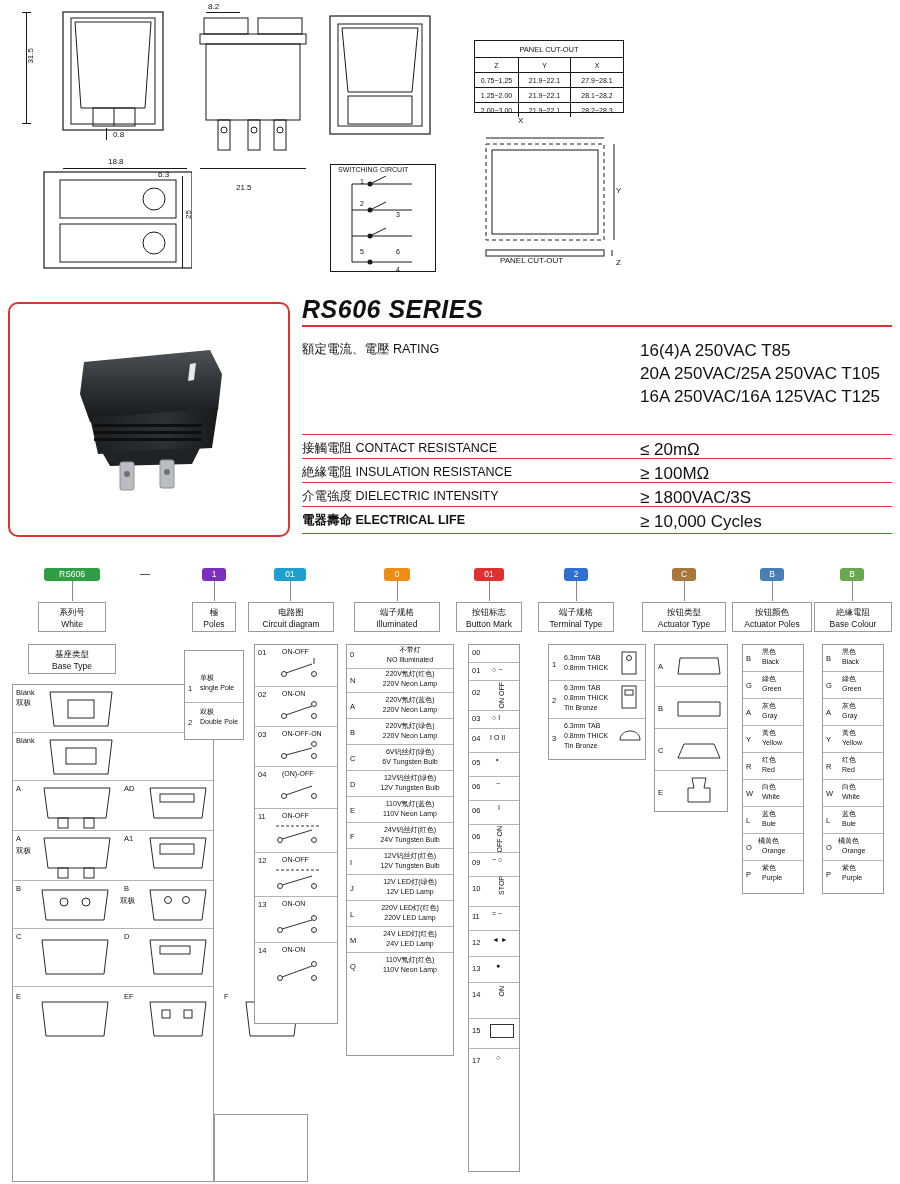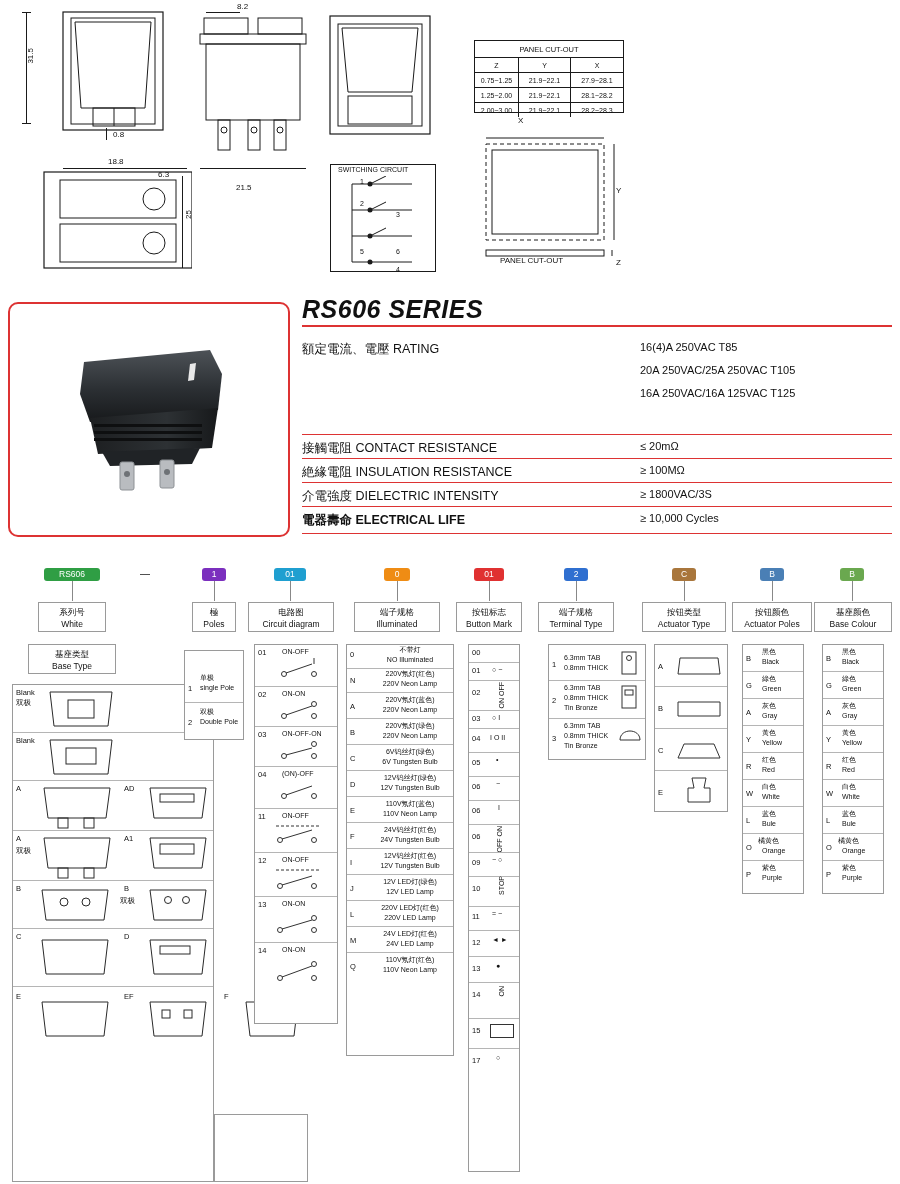--- a/index.html
+++ b/index.html
@@ -24,21 +24,21 @@
   #pcut-table .c:last-child{border-right:none;}
   #pcut-table .c1{width:44px;}
   #pcut-table .c2{width:52px;}
   #pcut-table .c3{width:52px;}
 
   
   #series-title{position:absolute;left:302px;top:295px;font-size:25px;font-style:italic;font-weight:bold;letter-spacing:0.5px;}
   #series-underline{position:absolute;left:302px;top:325px;width:590px;height:2px;background:#d33;}
 
   .spec-row{position:absolute;left:302px;font-size:12.5px;}
-  .spec-val{position:absolute;left:640px;font-size:11px;}
+  .spec-val{position:absolute;left:640px;font-size:17px;}
   .spec-sep{position:absolute;left:302px;width:590px;height:1px;background:#d33;}
 
   
   #photo-frame{position:absolute;left:8px;top:302px;width:282px;height:235px;border:2px solid #d33;border-radius:10px;box-sizing:border-box;background:#fff;}
   #switch-photo{position:absolute;left:62px;top:40px;width:160px;height:150px;}
 
   
   #codes{position:absolute;left:6px;top:562px;width:890px;height:620px;}
   .codebox{position:absolute;border:1px solid #9a9a9a;box-sizing:border-box;background:#fff;}
   .colhdr{position:absolute;text-align:center;font-size:8.5px;line-height:10px;}
@@ -96,21 +96,21 @@
     <rect x="60" y="4" width="44" height="16" fill="none" stroke="#1a1a1a"></rect>
     <rect x="2" y="20" width="106" height="10" fill="none" stroke="#1a1a1a"></rect>
     <rect x="8" y="30" width="94" height="76" fill="none" stroke="#1a1a1a"></rect>
     <rect x="20" y="106" width="12" height="30" fill="none" stroke="#1a1a1a"></rect>
     <rect x="50" y="106" width="12" height="30" fill="none" stroke="#1a1a1a"></rect>
     <rect x="76" y="106" width="12" height="30" fill="none" stroke="#1a1a1a"></rect>
     <circle cx="26" cy="116" r="3" fill="none" stroke="#1a1a1a"></circle>
     <circle cx="56" cy="116" r="3" fill="none" stroke="#1a1a1a"></circle>
     <circle cx="82" cy="116" r="3" fill="none" stroke="#1a1a1a"></circle>
   </svg>
-  <div class="abs dimtxt" style="left:237px;top:2px;text-align:right;">8.2</div>
+  <div class="abs dimtxt" style="left:208px;top:2px;text-align:right;">8.2</div>
   <div class="abs" style="left:206px;top:12px;width:34px;height:1px;background:#1a1a1a;"></div>
   <div class="abs dimtxt" style="left:158px;top:170px;">6.3</div>
   <div class="abs dimtxt" style="left:236px;top:183px;">21.5</div>
   <div class="abs" style="left:200px;top:168px;width:106px;height:1px;background:#1a1a1a;"></div>
 
   <svg class="abs" style="left:326px;top:10px;" width="110" height="130">
     <rect x="4" y="6" width="100" height="118" fill="none" stroke="#1a1a1a" stroke-width="1.2"></rect>
     <rect x="12" y="14" width="84" height="102" fill="none" stroke="#1a1a1a"></rect>
     <path d="M16 18 L92 18 L86 82 L22 82 Z" fill="none" stroke="#1a1a1a"></path>
     <rect x="22" y="86" width="64" height="28" fill="none" stroke="#1a1a1a"></rect>
@@ -281,21 +281,21 @@
 
   <div class="codebox" style="left:636px;top:40px;width:84px;height:30px;"></div>
   <div class="colhdr" style="left:636px;top:45px;width:84px;">按钮类型</div>
   <div class="colhdr" style="left:636px;top:57px;width:84px;">Actuator Type</div>
 
   <div class="codebox" style="left:726px;top:40px;width:80px;height:30px;"></div>
   <div class="colhdr" style="left:726px;top:45px;width:80px;">按钮颜色</div>
   <div class="colhdr" style="left:726px;top:57px;width:80px;">Actuator Poles</div>
 
   <div class="codebox" style="left:808px;top:40px;width:78px;height:30px;"></div>
-  <div class="colhdr" style="left:808px;top:45px;width:78px;">基座颜色</div>
+  <div class="colhdr" style="left:808px;top:45px;width:78px;">絶緣電阻</div>
   <div class="colhdr" style="left:808px;top:57px;width:78px;">Base Colour</div>
 
   <div class="codebox" style="left:22px;top:82px;width:88px;height:30px;"></div>
   <div class="colhdr" style="left:22px;top:87px;width:88px;">基座类型</div>
   <div class="colhdr" style="left:22px;top:99px;width:88px;">Base Type</div>
 
   <div class="codebox" style="left:6px;top:122px;width:202px;height:498px;"></div>
 
   <div class="code" style="left:10px;top:126px;">Blank</div>
   <div class="code" style="left:10px;top:136px;">双极</div>

